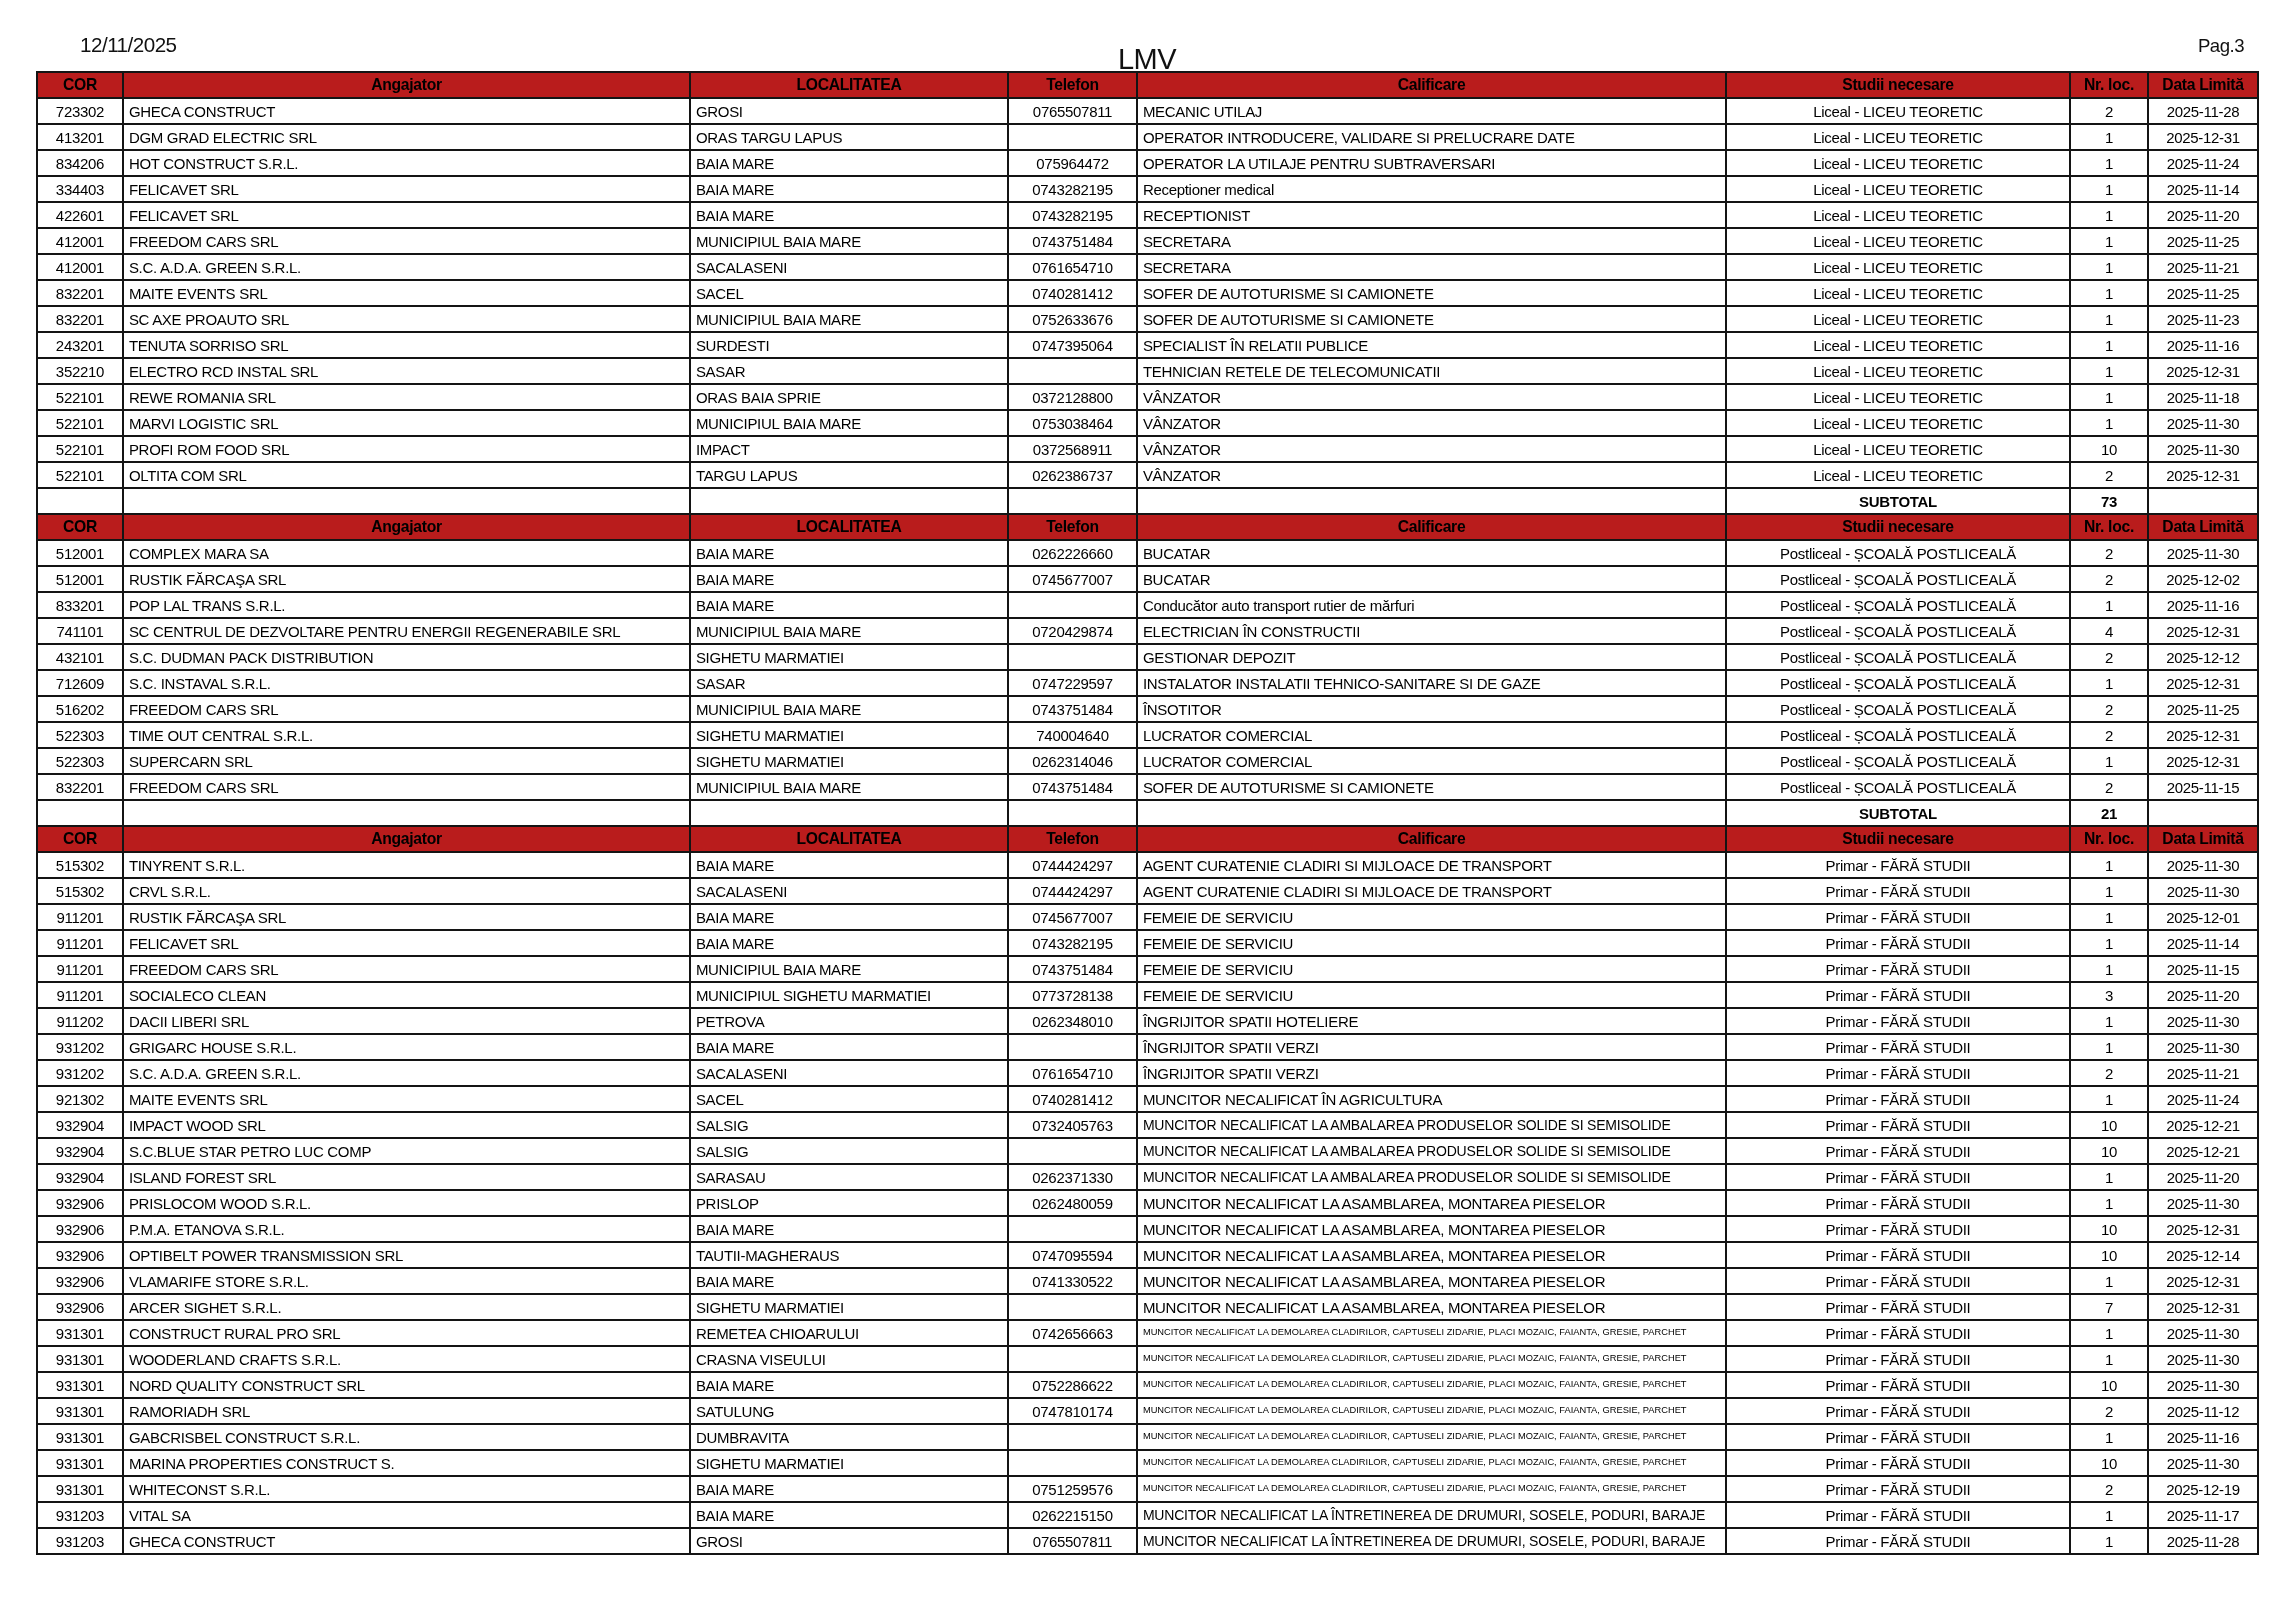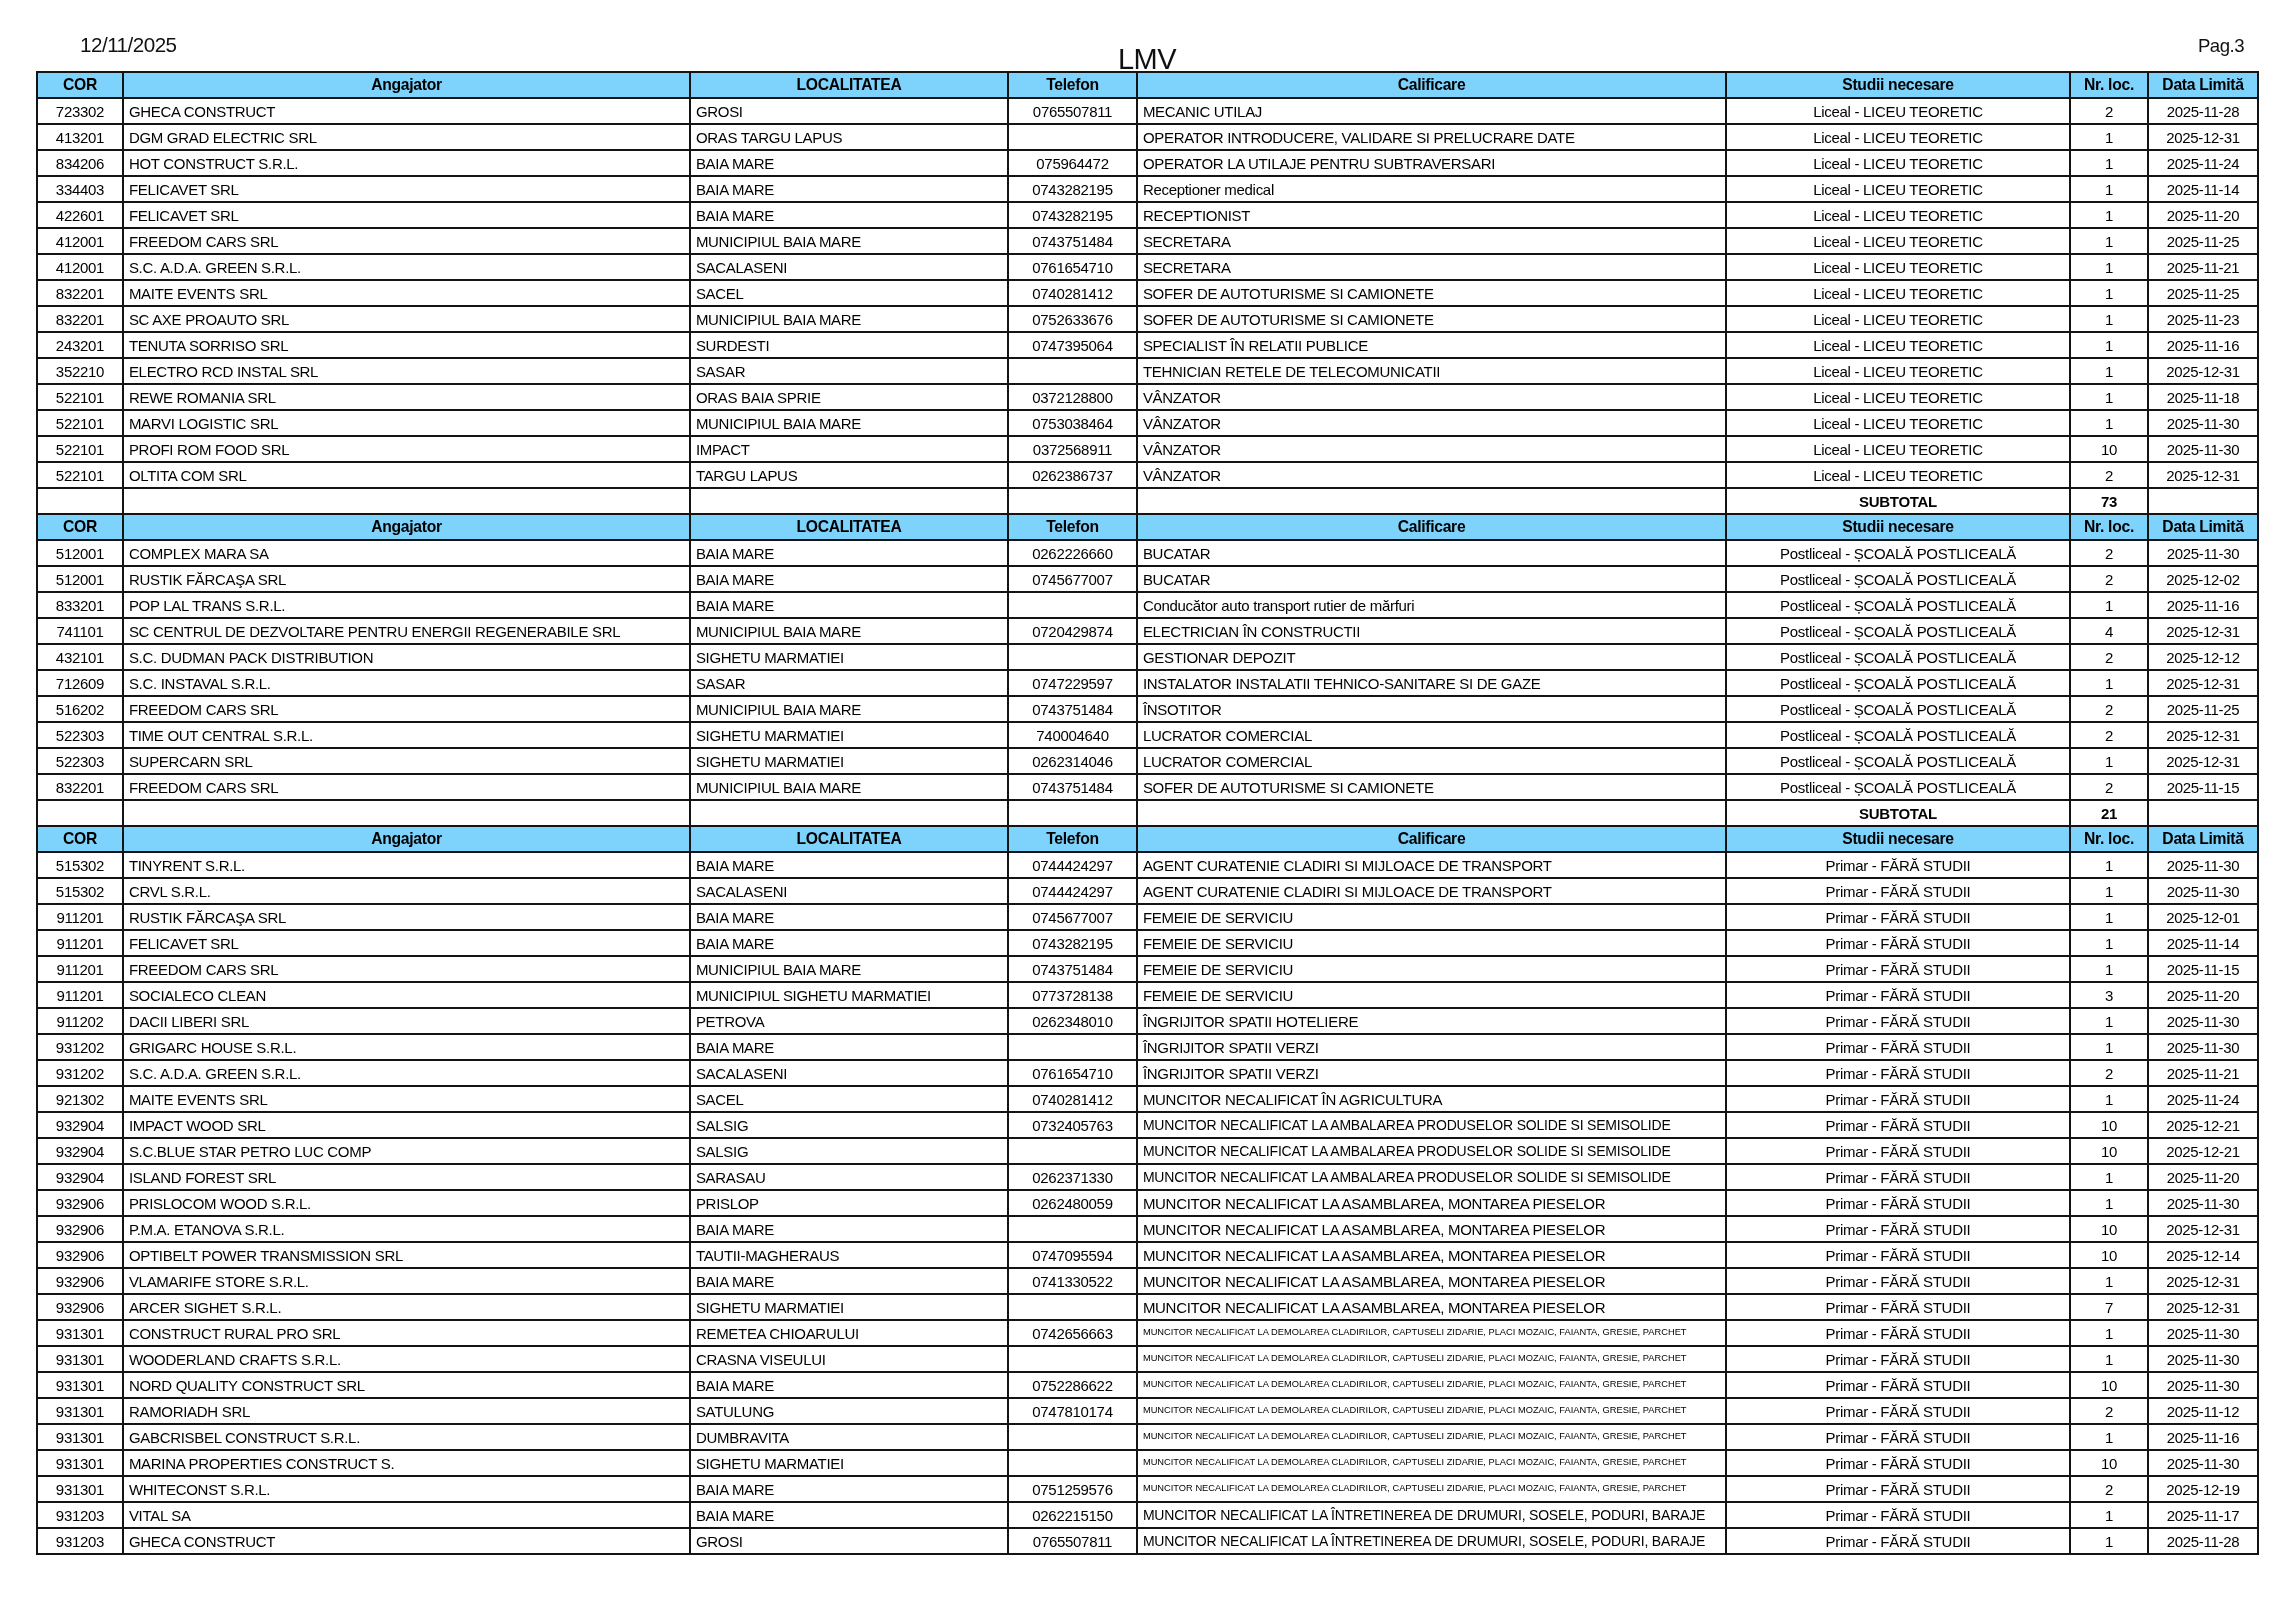--- a/index.html
+++ b/index.html
@@ -33,21 +33,21 @@
   .vtable td, .vtable th {
     border:2px solid #141414;
     padding:0 4.9px;
     font-size:15px;
     letter-spacing:-0.3px;
     white-space:nowrap; overflow:hidden;
     line-height:1;
     vertical-align:middle;
   }
   .vtable th {
-    background:#7dd3fc;
+    background:#b91c1c;
     font-weight:bold;
     text-align:center;
     font-size:15.7px;
   }
   .c-cor  { text-align:center; }
   .c-ang  { text-align:left; }
   .c-loc  { text-align:left; }
   .c-tel  { text-align:center; }
   .c-cal  { text-align:left; }
   .c-stu  { text-align:center; }

